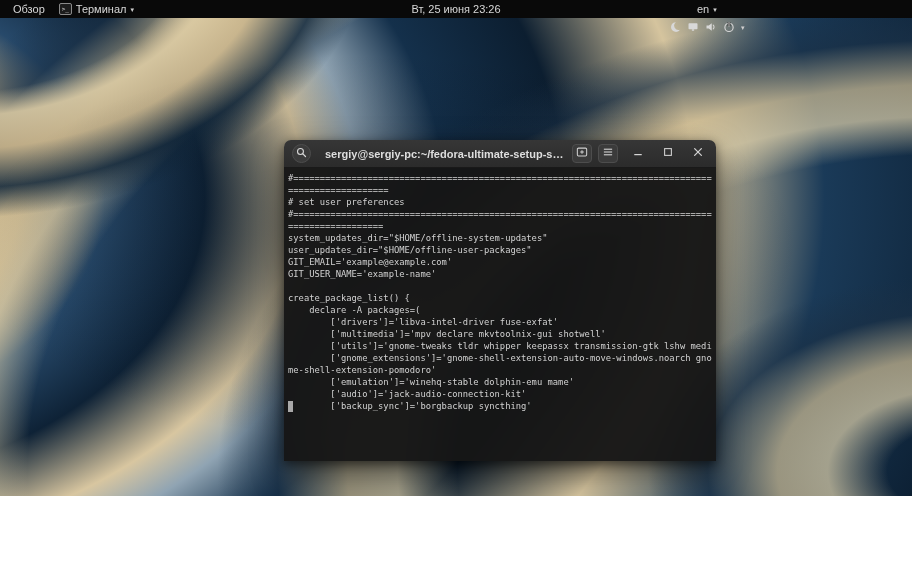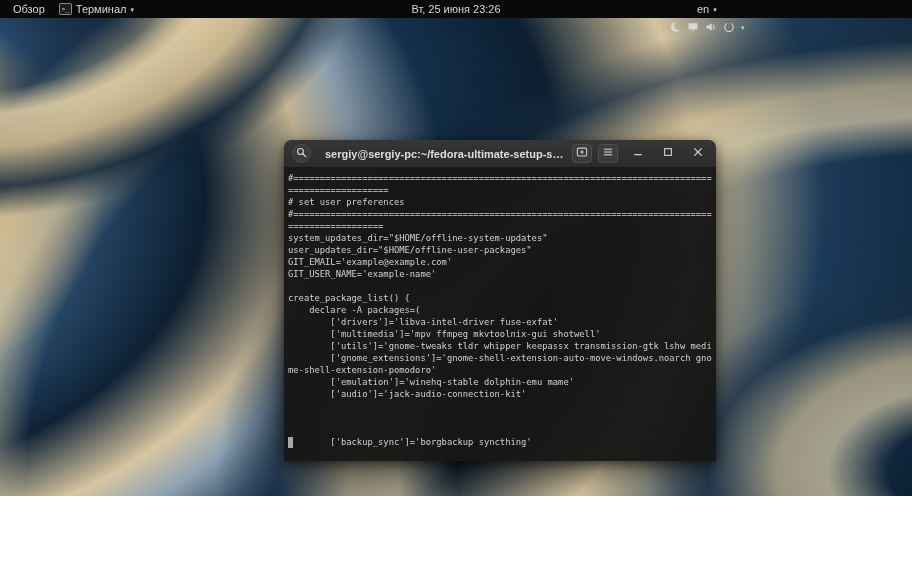--- a/index.html
+++ b/index.html
@@ -74,21 +74,21 @@
     background:transparent; border:none; width:20px; height:19px;
     margin-left:4px; padding:0; cursor:pointer;
   }
   .term-body {
     height:293px; background:rgba(22,22,22,0.97);
     padding:4px 4px; overflow:hidden;
     font-family:"DejaVu Sans Mono", monospace;
     font-size:8.8px; line-height:12px; color:#d2d2d2;
   }
   .term-line { white-space:pre; height:12px; }
-  .cursor-line { position:relative;margin-top:36px; }
+  .cursor-line { position:relative; }
   .cursor-line::before {
     content:""; position:absolute; left:0; top:0.5px;
     width:5.3px; height:11px; background:#a9a9a9;
   }
 </style>
 </head>
 <body>
 
 <div class="desktop">
 
@@ -209,21 +209,21 @@
           <div class="term-line">#===============================================================================</div>
           <div class="term-line">==================</div>
           <div class="term-line">system_updates_dir="$HOME/offline-system-updates"</div>
           <div class="term-line">user_updates_dir="$HOME/offline-user-packages"</div>
           <div class="term-line">GIT_EMAIL='example@example.com'</div>
           <div class="term-line">GIT_USER_NAME='example-name'</div>
           <div class="term-line"></div>
           <div class="term-line">create_package_list() {</div>
           <div class="term-line">    declare -A packages=(</div>
           <div class="term-line">        ['drivers']='libva-intel-driver fuse-exfat'</div>
-          <div class="term-line">        ['multimedia']='mpv ffmpeg mkvtoolnix-gui shotwell'</div>
+          <div class="term-line">        ['multimedia']='mpv declare mkvtoolnix-gui shotwell'</div>
           <div class="term-line">        ['utils']='gnome-tweaks tldr whipper keepassx transmission-gtk lshw medi</div>
           <div class="term-line">        ['gnome_extensions']='gnome-shell-extension-auto-move-windows.noarch gno</div>
           <div class="term-line">me-shell-extension-pomodoro'</div>
           <div class="term-line">        ['emulation']='winehq-stable dolphin-emu mame'</div>
           <div class="term-line">        ['audio']='jack-audio-connection-kit'</div>
           <div class="term-line cursor-line">        ['backup_sync']='borgbackup syncthing'</div>
         </div>
     </div>
   </div>
 

